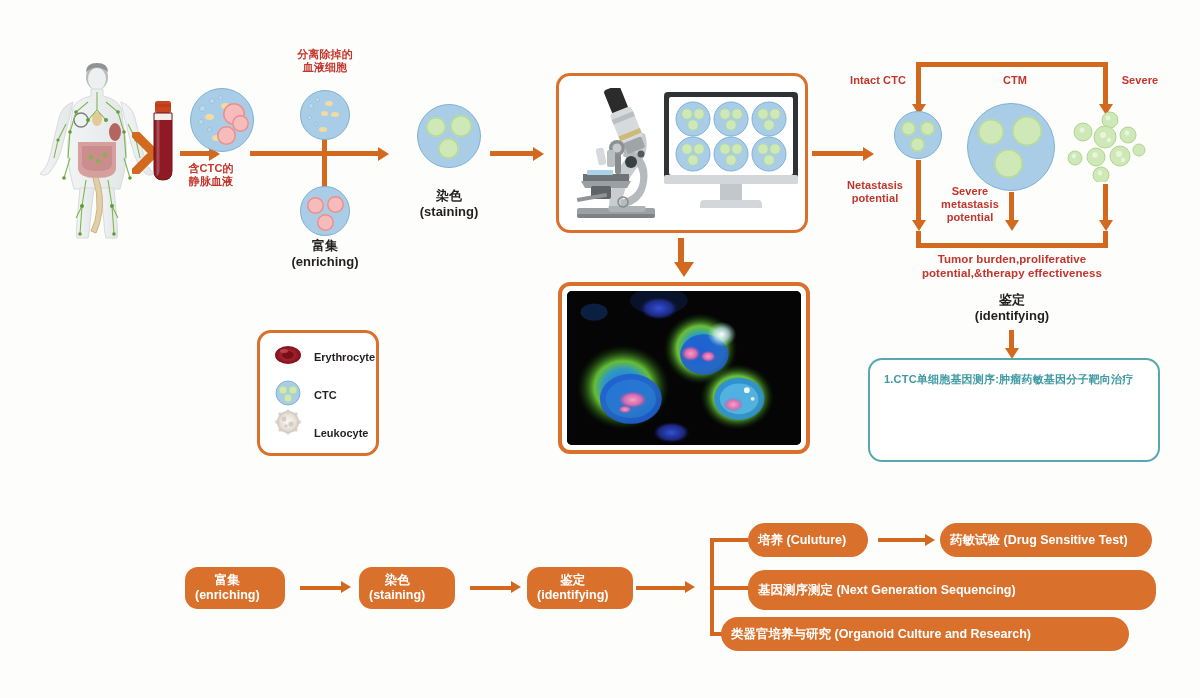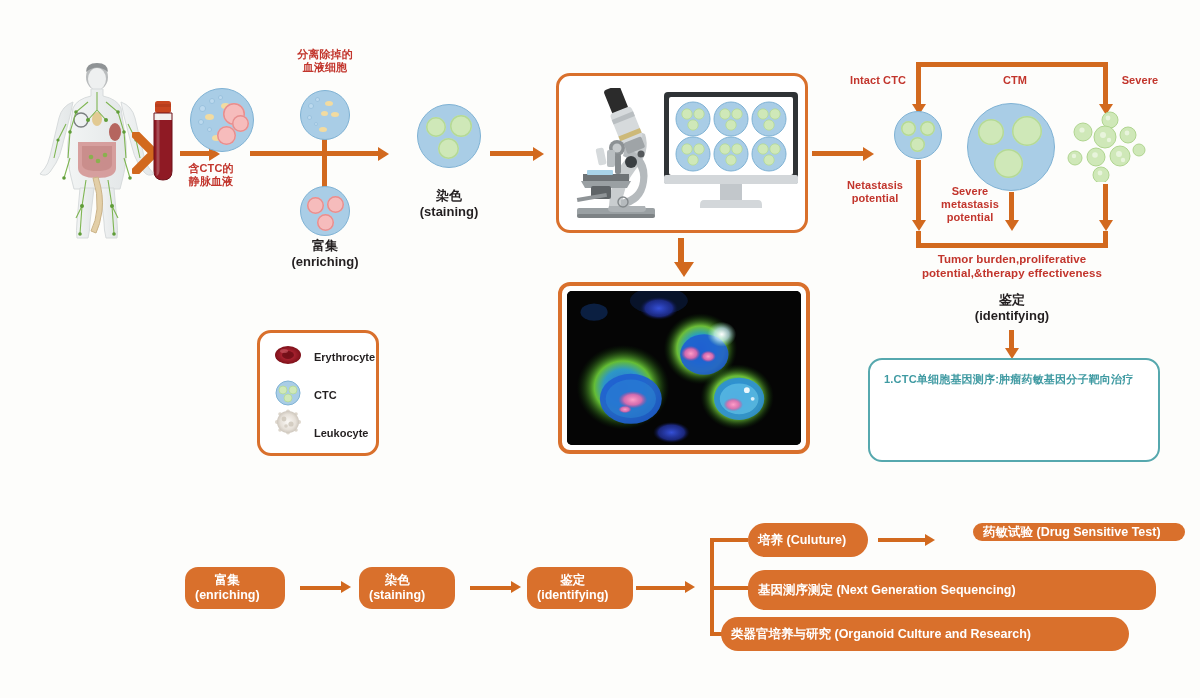--- a/index.html
+++ b/index.html
@@ -525,21 +525,21 @@
 <div class="obar" style="left:710px;top:538px;width:4px;height:98px;"></div>
 <div class="obar" style="left:710px;top:538px;width:38px;height:4px;"></div>
 <div class="obar" style="left:710px;top:585.5px;width:38px;height:4px;"></div>
 <div class="obar" style="left:710px;top:632px;width:38px;height:4px;"></div>
 
 <div class="pill" style="left:748px;top:523px;width:120px;height:34px;border-radius:17px;">
   <span>培养 (Culuture)</span>
 </div>
 <div class="obar" style="left:878px;top:538px;width:48px;height:4px;"></div>
 <div class="oarrow-r" style="left:925px;top:533.5px;border-top-width:6px;border-bottom-width:6px;border-left-width:10px;"></div>
-<div class="pill" style="left:973px;top:523px;width:212px;height:18px;border-radius:17px;">
+<div class="pill" style="left:940px;top:523px;width:212px;height:34px;border-radius:17px;">
   <span>药敏试验 (Drug Sensitive Test)</span>
 </div>
 
 <div class="pill" style="left:748px;top:570px;width:408px;height:40px;border-radius:17px;">
   <span>基因测序测定 (Next Generation Sequencing)</span>
 </div>
 
 <div class="pill" style="left:721px;top:617px;width:408px;height:34px;border-radius:17px;">
   <span>类器官培养与研究 (Organoid Culture and Research)</span>
 </div>

